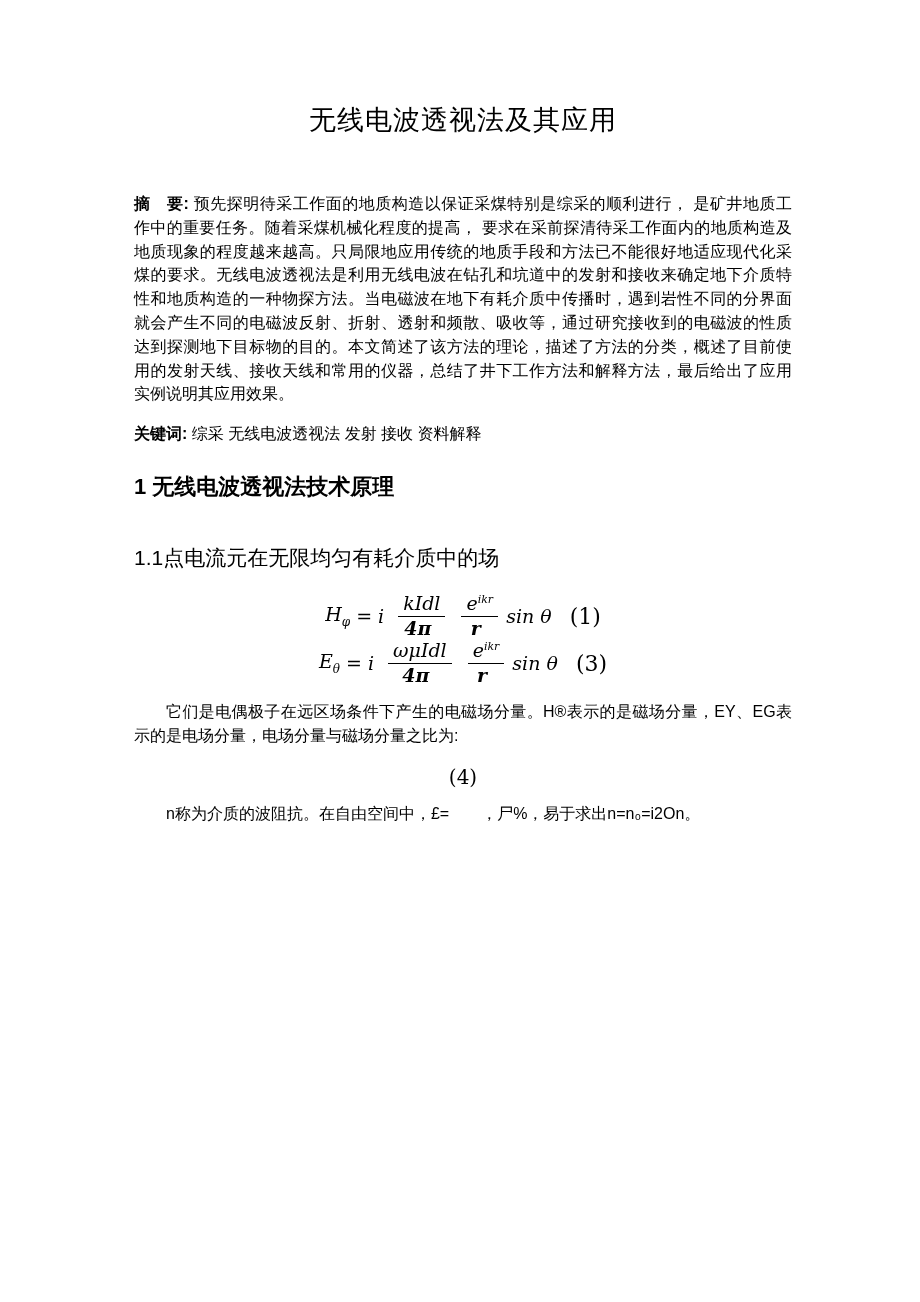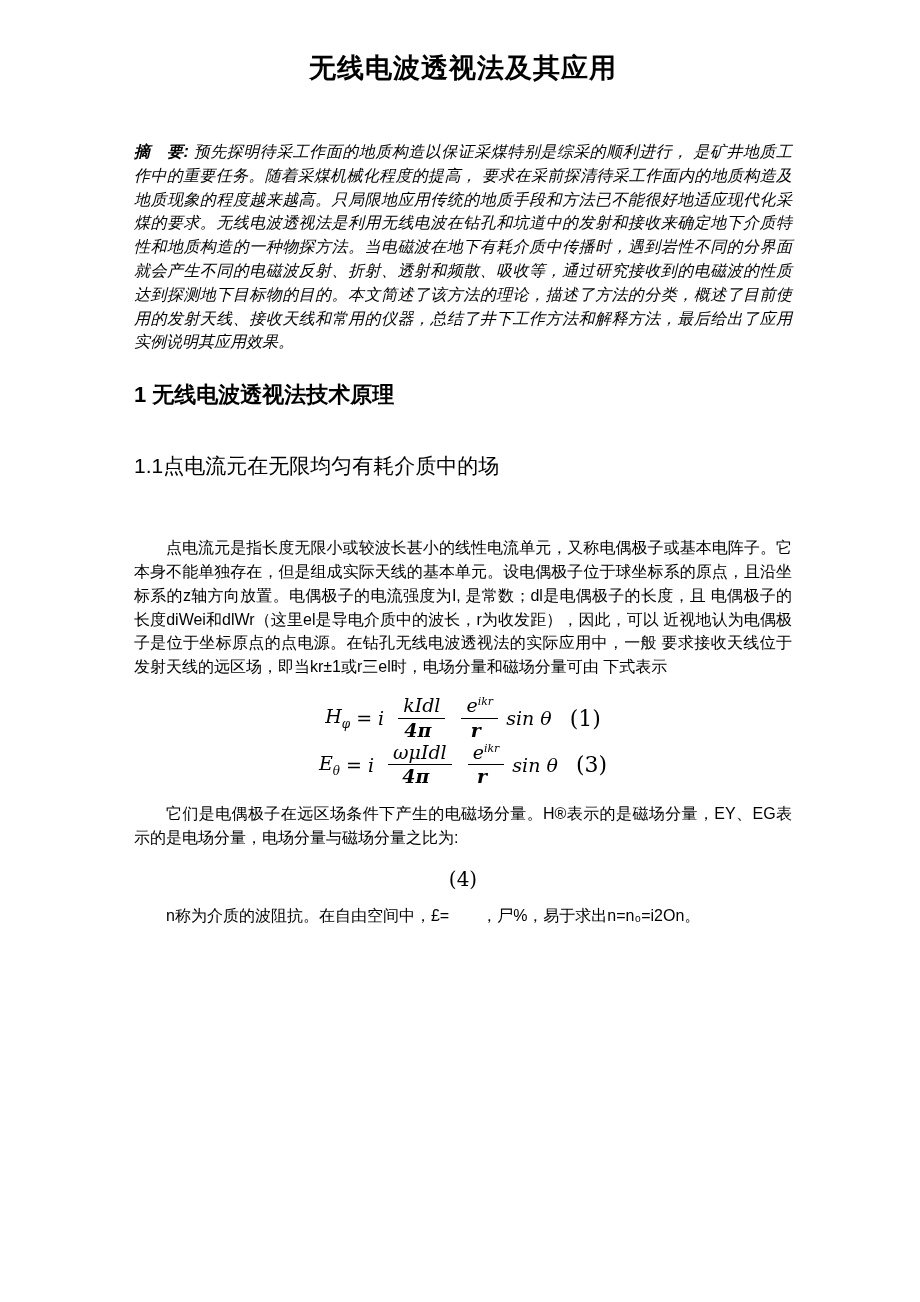--- a/index.html
+++ b/index.html
@@ -12,33 +12,32 @@
     width: 920px;
     height: 1302px;
     background: #ffffff;
     color: #000000;
     box-sizing: border-box;
     padding: 0 128px 0 134px;
     font-family: "Liberation Sans", sans-serif;
     overflow: hidden;
   }
   .doc-title {
-    margin: 48px 0 0 0;
+    margin: 100px 0 0 0;
     text-align: center;
     font-size: 27px;
     line-height: 40px;
-    font-weight: bold;
+    font-weight: normal;
     letter-spacing: 1px;
   }
   .abstract {
     margin-top: 52px;
     font-size: 16px;
     line-height: 23.8px;
     text-align: justify;
-    font-style: italic;
   }
   .abstract .label, .keywords .label {
     font-weight: bold;
   }
   .keywords {
     font-size: 16px;
     line-height: 23.8px;
   }
   .h1 {
     margin-top: 26px;
@@ -125,26 +124,26 @@
 </style>
 </head>
 <body>
 
 <div class="page">
 
   <h1 class="doc-title">无线电波透视法及其应用</h1>
 
   <p class="abstract"><span class="label">摘　要:</span><span> 预先探明待采工作面的地质构造以保证采煤特别是综采的顺利进行， 是矿井地质工 作中的重要任务。随着采煤机械化程度的提高， 要求在采前探清待采工作面内的地质构造及 地质现象的程度越来越高。只局限地应用传统的地质手段和方法已不能很好地适应现代化采 煤的要求。无线电波透视法是利用无线电波在钻孔和坑道中的发射和接收来确定地下介质特　性和地质构造的一种物探方法。当电磁波在地下有耗介质中传播时，遇到岩性不同的分界面 就会产生不同的电磁波反射、折射、透射和频散、吸收等，通过研究接收到的电磁波的性质 达到探测地下目标物的目的。本文简述了该方法的理论，描述了方法的分类，概述了目前使 用的发射天线、接收天线和常用的仪器，总结了井下工作方法和解释方法，最后给出了应用 实例说明其应用效果。</span></p>
 
+  <p class="keywords"><span class="label">关键词:</span><span> 综采 无线电波透视法 发射 接收 资料解释</span></p>
 
   <h2 class="h1">1 无线电波透视法技术原理</h2>
 
   <h3 class="h2">1.1点电流元在无限均匀有耗介质中的场</h3>
 
-  <p class="para p1">点电流元是指长度无限小或较波长甚小的线性电流单元，又称电偶极子或基本电阵子。它本身不能单独存在，但是组成实际天线的基本单元。设电偶极子位于球坐标系的原点，且沿坐标系的z轴方向放置。电偶极子的电流强度为I, 是常数；dl是电偶极子的长度，且 电偶极子的长度diWei和dlWr（这里el是导电介质中的波长，r为收发距），因此，可以 近视地认为电偶极子是位于坐标原点的点电源。在钻孔无线电波透视法的实际应用中，一般 要求接收天线位于发射天线的远区场，即当kr±1或r三el时，电场分量和磁场分量可由 下式表示</p>
 
   <div class="equations">
 
     <div class="eq-row">
       <span class="eq-formula">
         <span class="eq-sym"><span>H</span><sub>φ</sub></span>
         <span class="eq-rel">= i</span>
         <span class="frac">
             <span class="top">kIdl</span>
             <span class="bot">4π</span>

